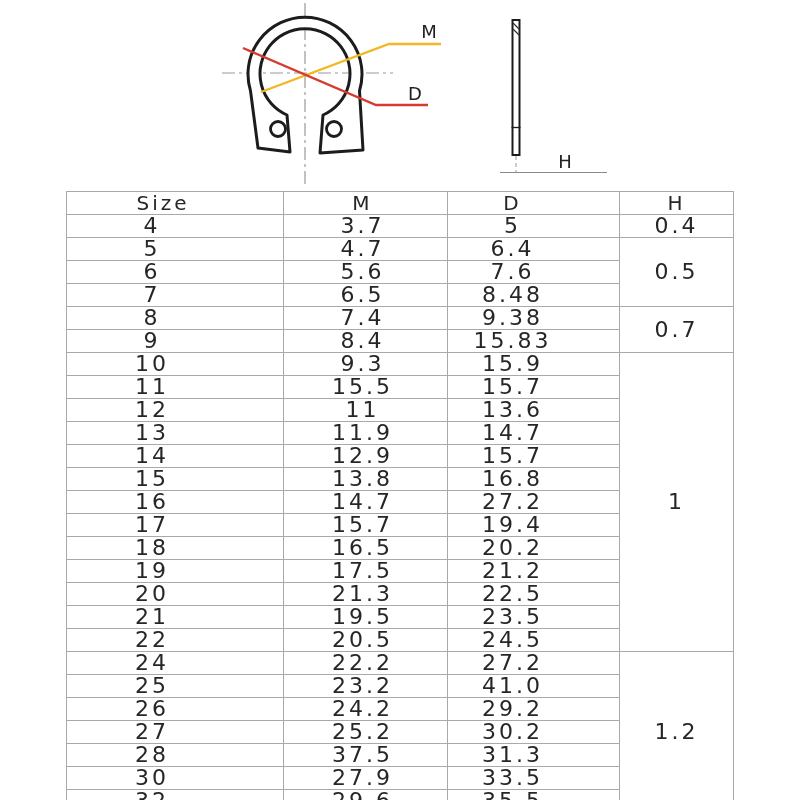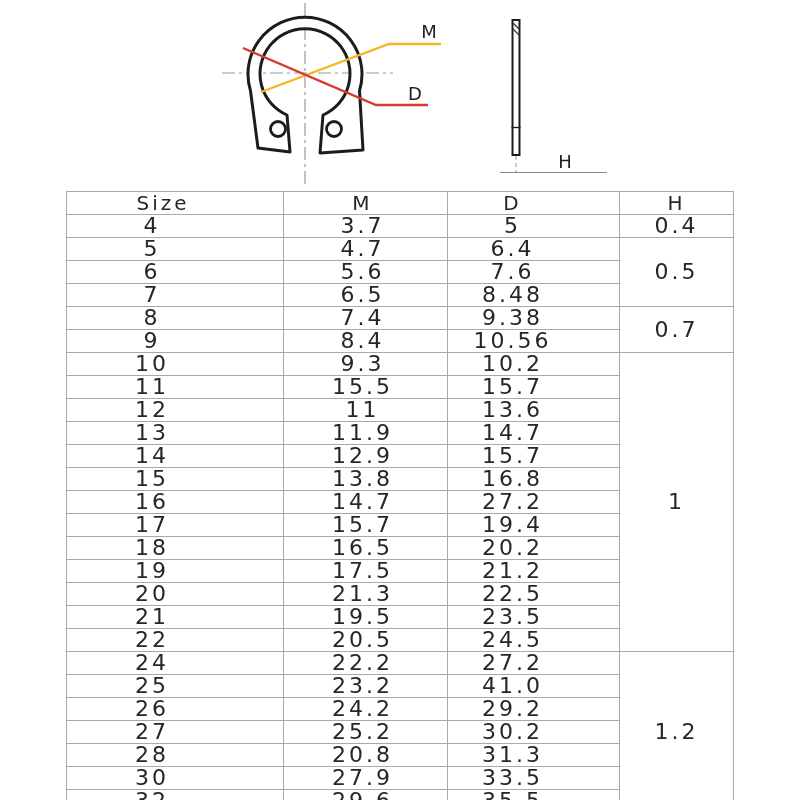--- a/index.html
+++ b/index.html
@@ -140,26 +140,26 @@
         </tr>
         <tr>
           <td class="col-size">8</td>
           <td class="col-m">7.4</td>
           <td class="col-d">9.38</td>
           <td class="col-h" rowspan="2">0.7</td>
         </tr>
         <tr>
           <td class="col-size">9</td>
           <td class="col-m">8.4</td>
-          <td class="col-d">10.56</td>
+          <td class="col-d">15.83</td>
         </tr>
         <tr>
           <td class="col-size">10</td>
           <td class="col-m">9.3</td>
-          <td class="col-d">10.2</td>
+          <td class="col-d">15.9</td>
           <td class="col-h" rowspan="13">1</td>
         </tr>
         <tr>
           <td class="col-size">11</td>
           <td class="col-m">15.5</td>
           <td class="col-d">15.7</td>
         </tr>
         <tr>
           <td class="col-size">12</td>
           <td class="col-m">11</td>
@@ -231,21 +231,21 @@
           <td class="col-m">24.2</td>
           <td class="col-d">29.2</td>
         </tr>
         <tr>
           <td class="col-size">27</td>
           <td class="col-m">25.2</td>
           <td class="col-d">30.2</td>
         </tr>
         <tr>
           <td class="col-size">28</td>
-          <td class="col-m">20.8</td>
+          <td class="col-m">37.5</td>
           <td class="col-d">31.3</td>
         </tr>
         <tr>
           <td class="col-size">30</td>
           <td class="col-m">27.9</td>
           <td class="col-d">33.5</td>
         </tr>
         <tr>
           <td class="col-size">32</td>
           <td class="col-m">29.6</td>

